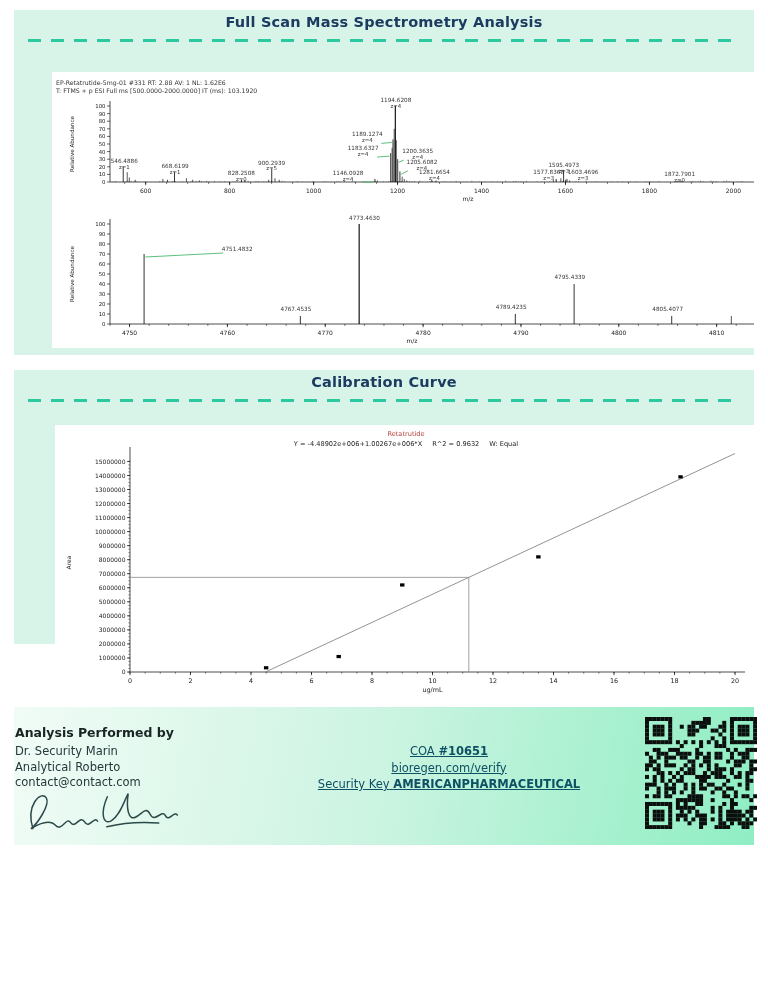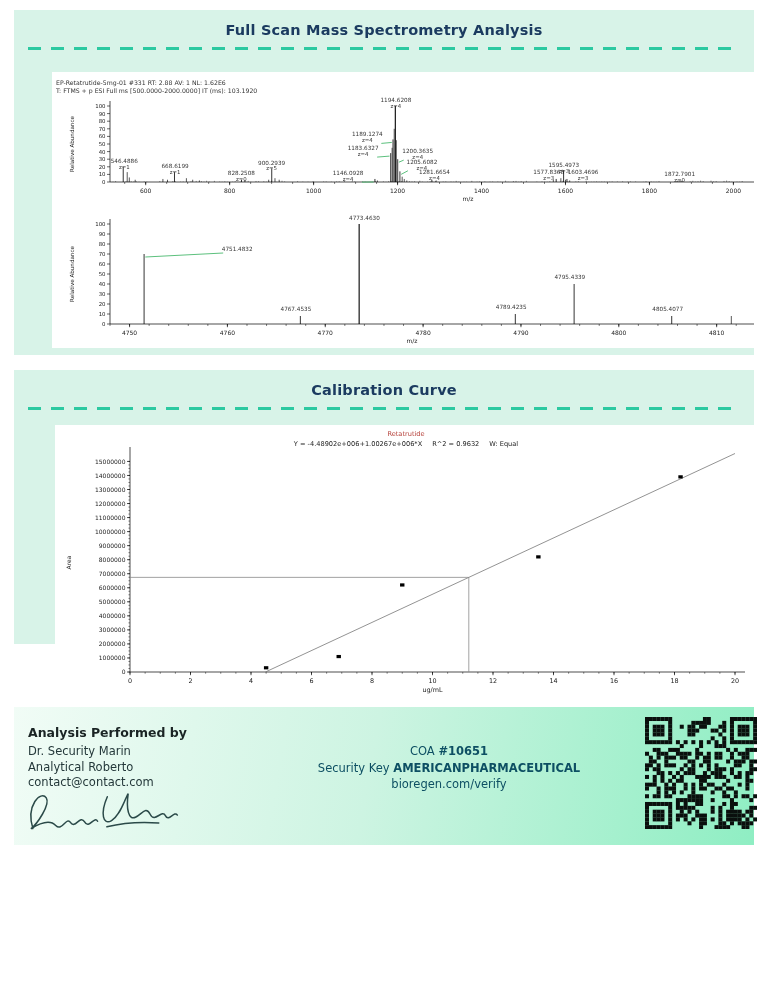--- a/index.html
+++ b/index.html
@@ -3,34 +3,34 @@
 <meta charset="utf-8">
 <style>
   html,body{margin:0;padding:0;}
   body{
     width:768px;height:992px;position:relative;background:#ffffff;
     font-family:"DejaVu Sans","Liberation Sans",sans-serif;overflow:hidden;
   }
   .panel{position:absolute;left:14px;width:740px;background:#d8f3e8;}
   #panel-ms{top:10px;height:345px;}
   #panel-cal{top:370px;height:274px;}
-  .panel-title{text-align:center;font-weight:bold;font-size:14.5px;color:#1b3b60;padding-top:12px;letter-spacing:.2px;}
+  .panel-title{text-align:center;font-weight:bold;font-size:14.5px;color:#1b3b60;padding-top:4px;letter-spacing:.2px;}
   .dash-sep{height:3px;margin:9px 14px 0 14px;background:repeating-linear-gradient(90deg,#2cc9a1 0 13px,transparent 13px 23px);}
   .chartbox{position:absolute;background:#ffffff;margin-left:22px;}
   #ms-box{left:16px;top:62px;width:708px;height:276px;}
   #cal-box{left:19px;top:55px;width:702px;height:270px;}
   #spec1{margin-top:4px;}
   .footer{
     position:absolute;left:14px;top:707px;width:740px;height:138px;
     background:linear-gradient(100deg,#f1fcf6 0%,#cdf4e2 48%,#8feec3 100%);
   }
-  .left-block{position:absolute;left:14px;top:18px;}
+  .left-block{position:absolute;left:1px;top:18px;}
   .lb-title{font-size:12.5px;font-weight:bold;color:#1a2424;margin-bottom:4px;}
   .lb-line{font-size:11.5px;line-height:15.5px;color:#24383a;}
-  .center-block{position:absolute;left:241px;top:36px;width:388px;text-align:center;color:#0d4f63;font-size:11.5px;line-height:16.5px;}
+  .center-block{position:absolute;left:241px;top:36px;width:388px;text-align:center;color:#0d4f63;font-size:11.5px;line-height:16.5px;text-decoration:underline;}
   .center-block .b{font-weight:bold;}
   .sig{position:absolute;left:8px;top:76px;}
   .qr-wrap{position:absolute;left:631px;top:10px;width:112px;height:112px;}
   svg text{font-family:"DejaVu Sans","Liberation Sans",sans-serif;}
 </style>
 </head>
 <body>
 
 <div class="panel" id="panel-ms">
   <div class="panel-title">Full Scan Mass Spectrometry Analysis</div>
@@ -626,25 +626,25 @@
       <path d="M86,14 C78,30 80,43 89,38 C98,33 102,20 107,12 C104,27 106,39 113,36 S124,25 128,34 S140,29 143,36 S152,31 155,36"></path>
       <path d="M84,44 C100,41 120,41 136,43"></path>
     </g>
   </svg>
 
   <div class="center-block">
     <div>
       <span>COA</span>
       <span class="b">#10651</span>
     </div>
+    <div>bioregen.com/verify</div>
     <div>
       <span>Security Key</span>
       <span class="b">AMERICANPHARMACEUTICAL</span>
     </div>
-    <div>bioregen.com/verify</div>
   </div>
 
   <div class="qr-wrap" id="qr"><svg width="112" height="112" viewBox="0 0 112 112">
         <rect x="0" y="0" width="4.0120689655172415" height="4.0120689655172415" fill="#0a0f0d"></rect>
         <rect x="3.8620689655172415" y="0" width="4.0120689655172415" height="4.0120689655172415" fill="#0a0f0d"></rect>
         <rect x="7.724137931034483" y="0" width="4.0120689655172415" height="4.0120689655172415" fill="#0a0f0d"></rect>
         <rect x="11.586206896551724" y="0" width="4.0120689655172415" height="4.0120689655172415" fill="#0a0f0d"></rect>
         <rect x="15.448275862068966" y="0" width="4.0120689655172415" height="4.0120689655172415" fill="#0a0f0d"></rect>
         <rect x="19.310344827586206" y="0" width="4.0120689655172415" height="4.0120689655172415" fill="#0a0f0d"></rect>
         <rect x="23.17241379310345" y="0" width="4.0120689655172415" height="4.0120689655172415" fill="#0a0f0d"></rect>

